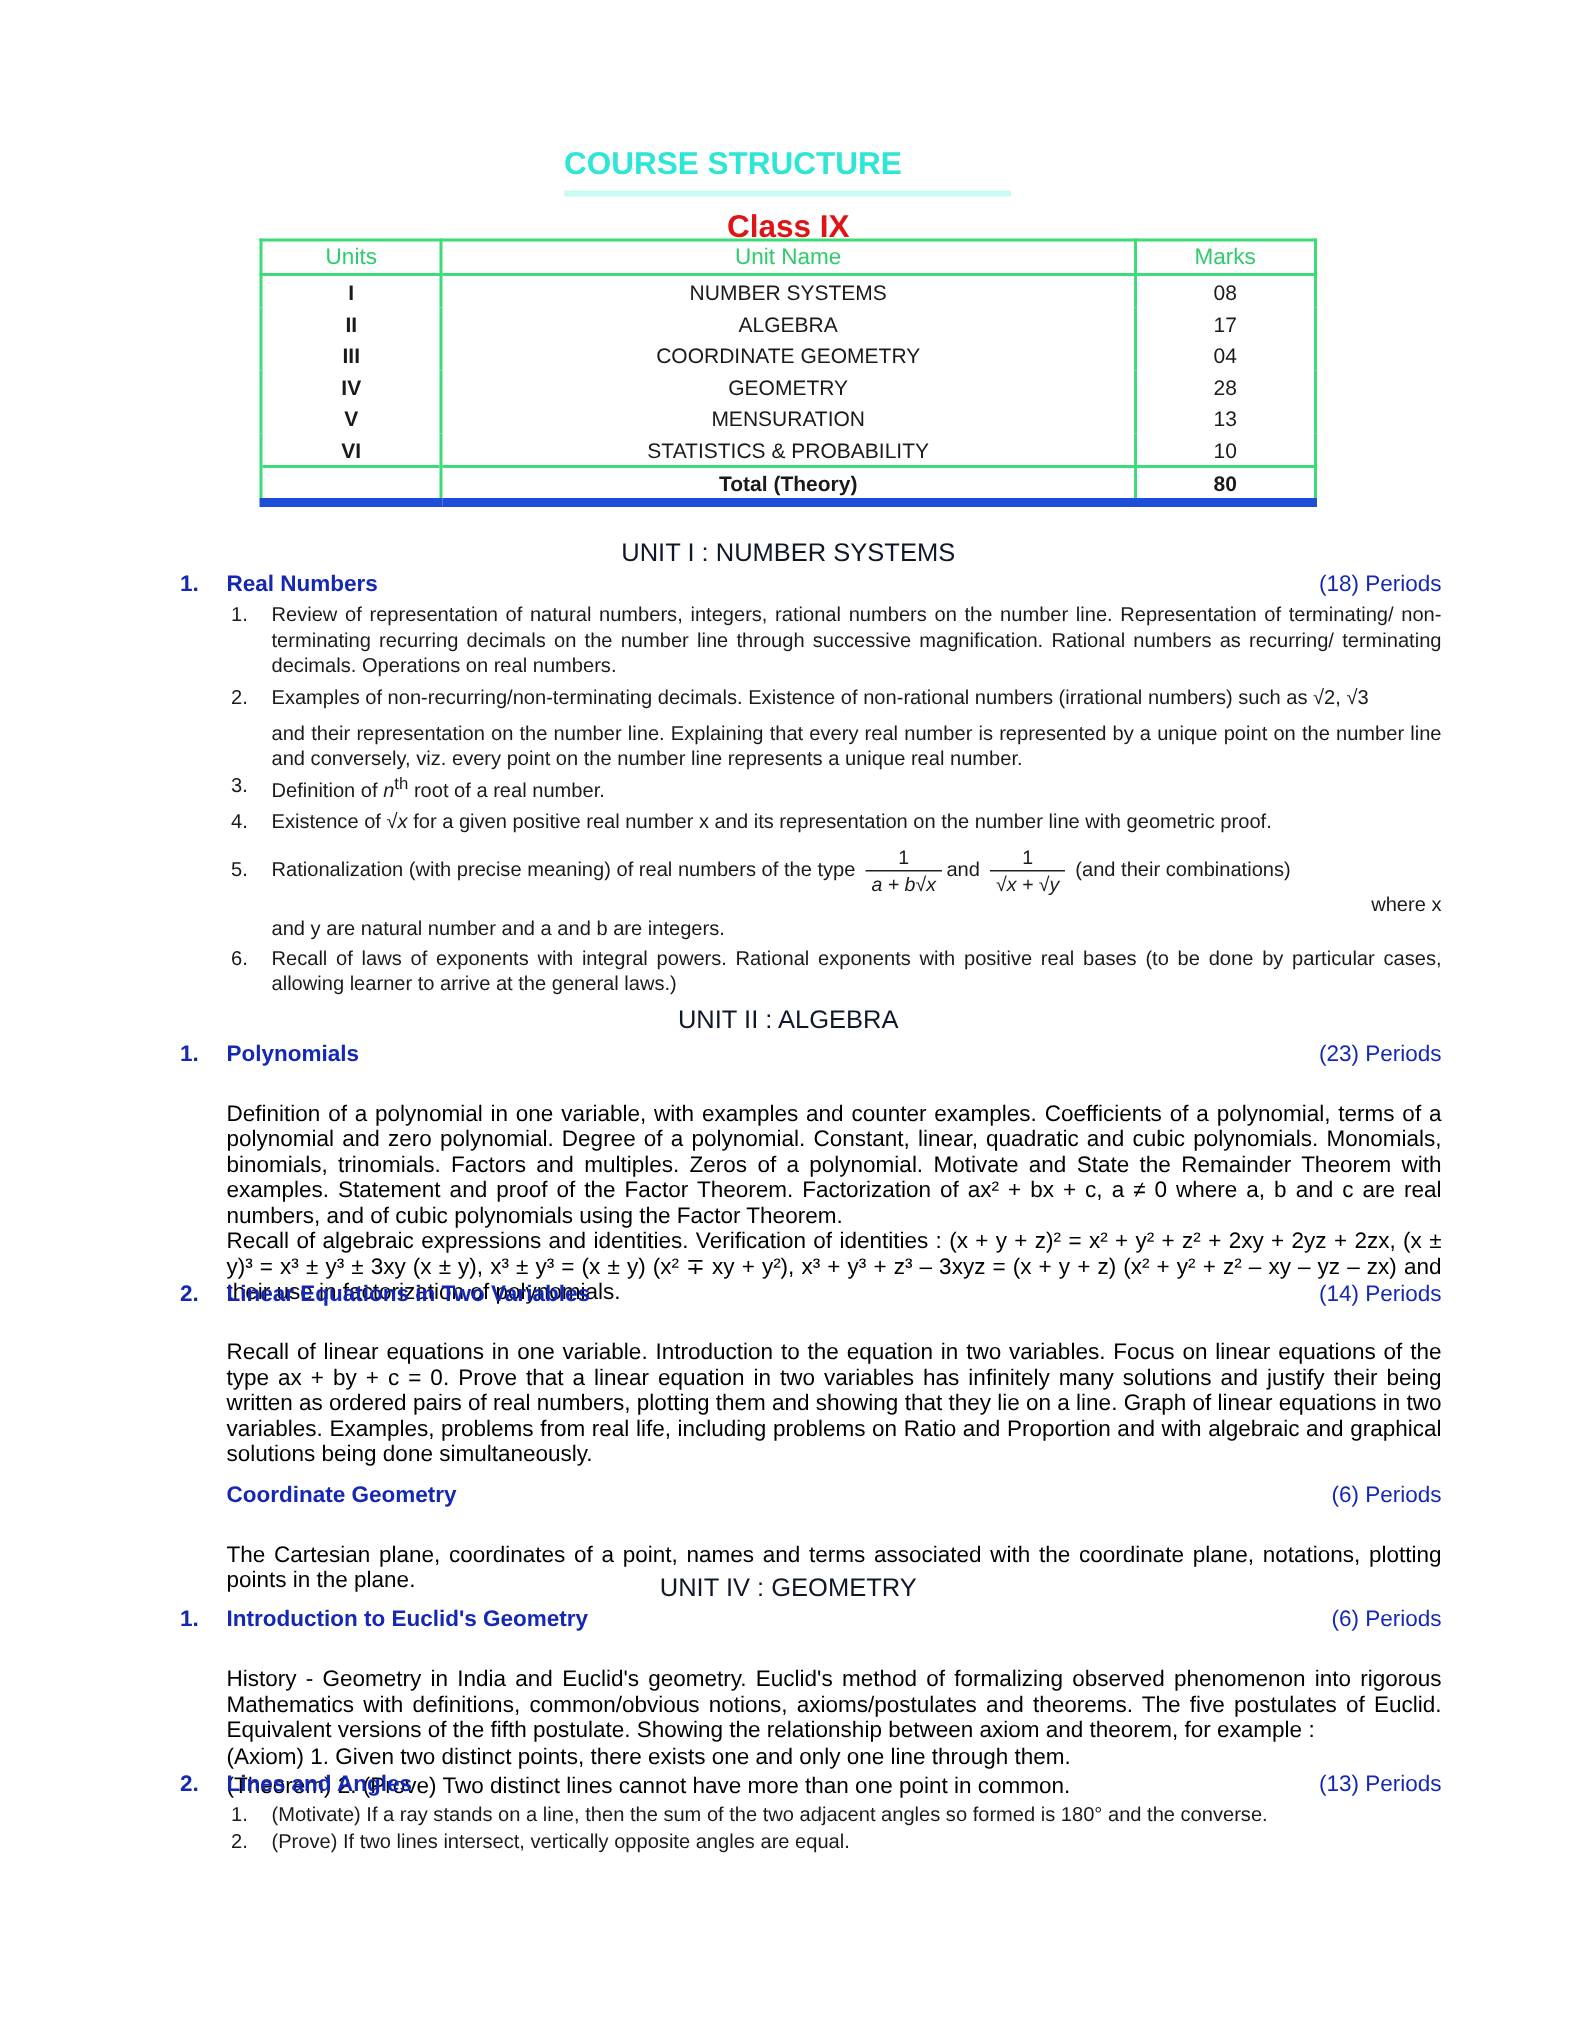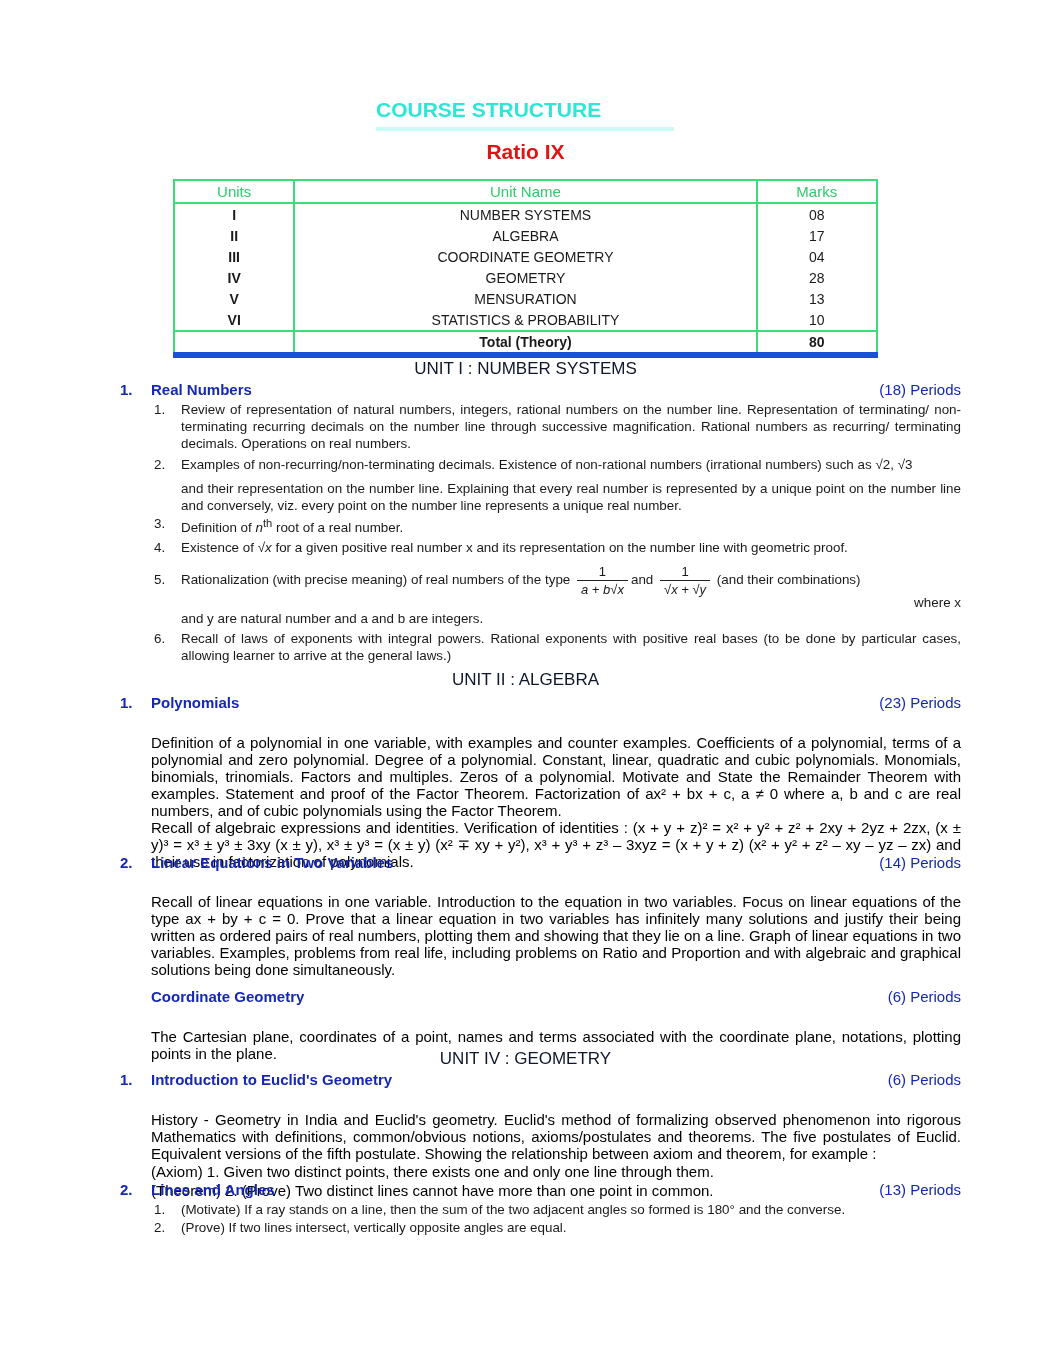--- a/index.html
+++ b/index.html
@@ -1,21 +1,21 @@
 <!DOCTYPE html>
 <html><head>
 <meta charset="utf-8">
 <style>
   html, body { margin:0; padding:0; background:#ffffff; }
   body { width:1051px; height:1350px; position:relative; font-family:"Liberation Sans", sans-serif; color:#1a1a1a; }
   .page { position:absolute; left:0; top:0; width:1051px; height:1350px; }
   .title { position:absolute; left:376px; top:98px; width:298px; font-size:21px; font-weight:bold; color:#2ee6d6; letter-spacing:0px; }
   .title-underline { position:absolute; left:376px; top:127px; width:298px; height:4px; background:#c8fbf3; }
   .class-title { position:absolute; left:0; width:1051px; top:140px; text-align:center; font-size:21px; font-weight:bold; color:#e01414; }
-  table.marks { position:absolute; left:173px; top:179px; width:705px; border-collapse:collapse; font-size:14px; }
+  table.marks { position:absolute; left:173px; top:159px; width:705px; border-collapse:collapse; font-size:14px; }
   table.marks td, table.marks th { border-left:2px solid #3cdc78; border-right:2px solid #3cdc78; padding:0; height:21px; text-align:center; font-weight:normal; }
   table.marks th { color:#2ecc6a; font-size:15px; border-top:2px solid #3cdc78; border-bottom:2px solid #3cdc78; height:21px; }
   table.marks tr.total td { border-top:2px solid #3cdc78; border-bottom:6px solid #1d4ed8; font-weight:bold; height:20px; }
   table.marks td.unit { font-weight:bold; }
   .col-units { width:119px; } .col-name { width:463px; } .col-marks { width:119px; }
 
   .unit-heading { position:absolute; left:0; width:1051px; text-align:center; font-size:17px; color:#0f172a; }
   .topic { position:absolute; left:120px; width:841px; font-size:15px; color:#1428b4; font-weight:bold; height:20px; }
   .topic .num { position:absolute; left:0; top:0; }
   .topic .name { position:absolute; left:31px; top:0; }
@@ -29,21 +29,21 @@
   .frac .den { display:block; padding:0 4px; font-style:italic; }
   i { font-style:italic; }
 </style>
 </head>
 <body>
 
 <div class="page">
 
   <div class="title">COURSE STRUCTURE</div>
   <div class="title-underline"></div>
-  <div class="class-title">Ratio IX</div>
+  <div class="class-title">Class IX</div>
 
   <table class="marks">
     <thead>
       <tr>
         <th class="col-units">Units</th>
         <th class="col-name">Unit Name</th>
         <th class="col-marks">Marks</th>
       </tr>
     </thead>
     <tbody>

